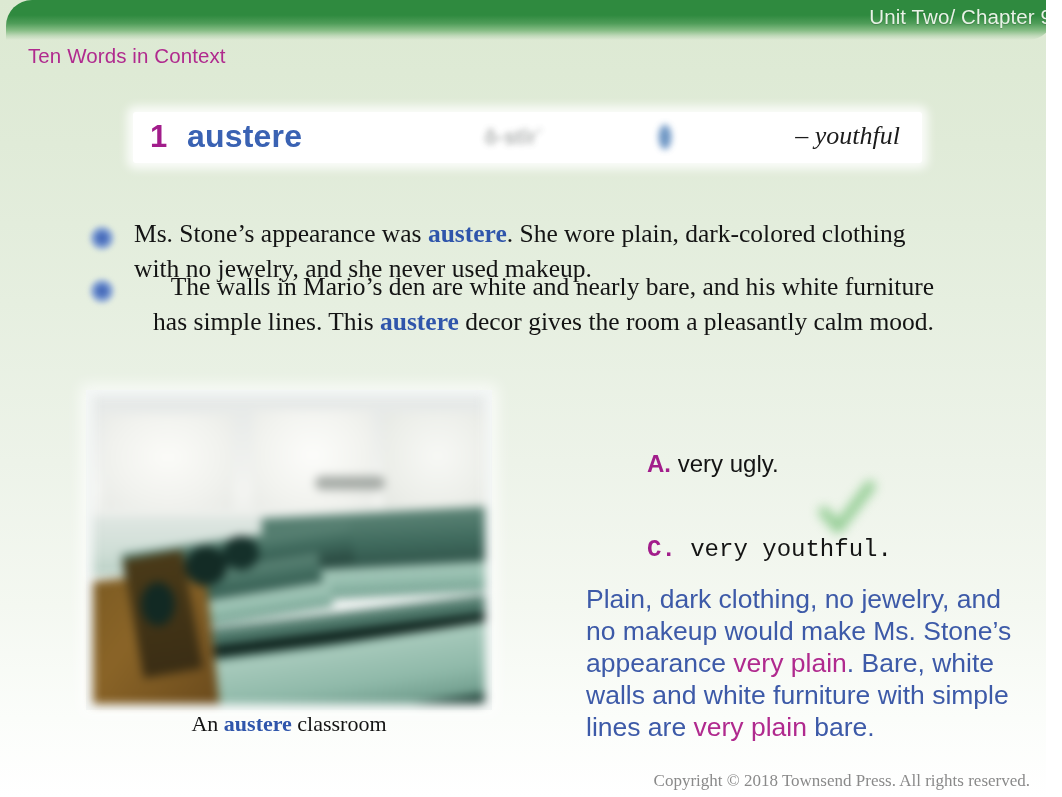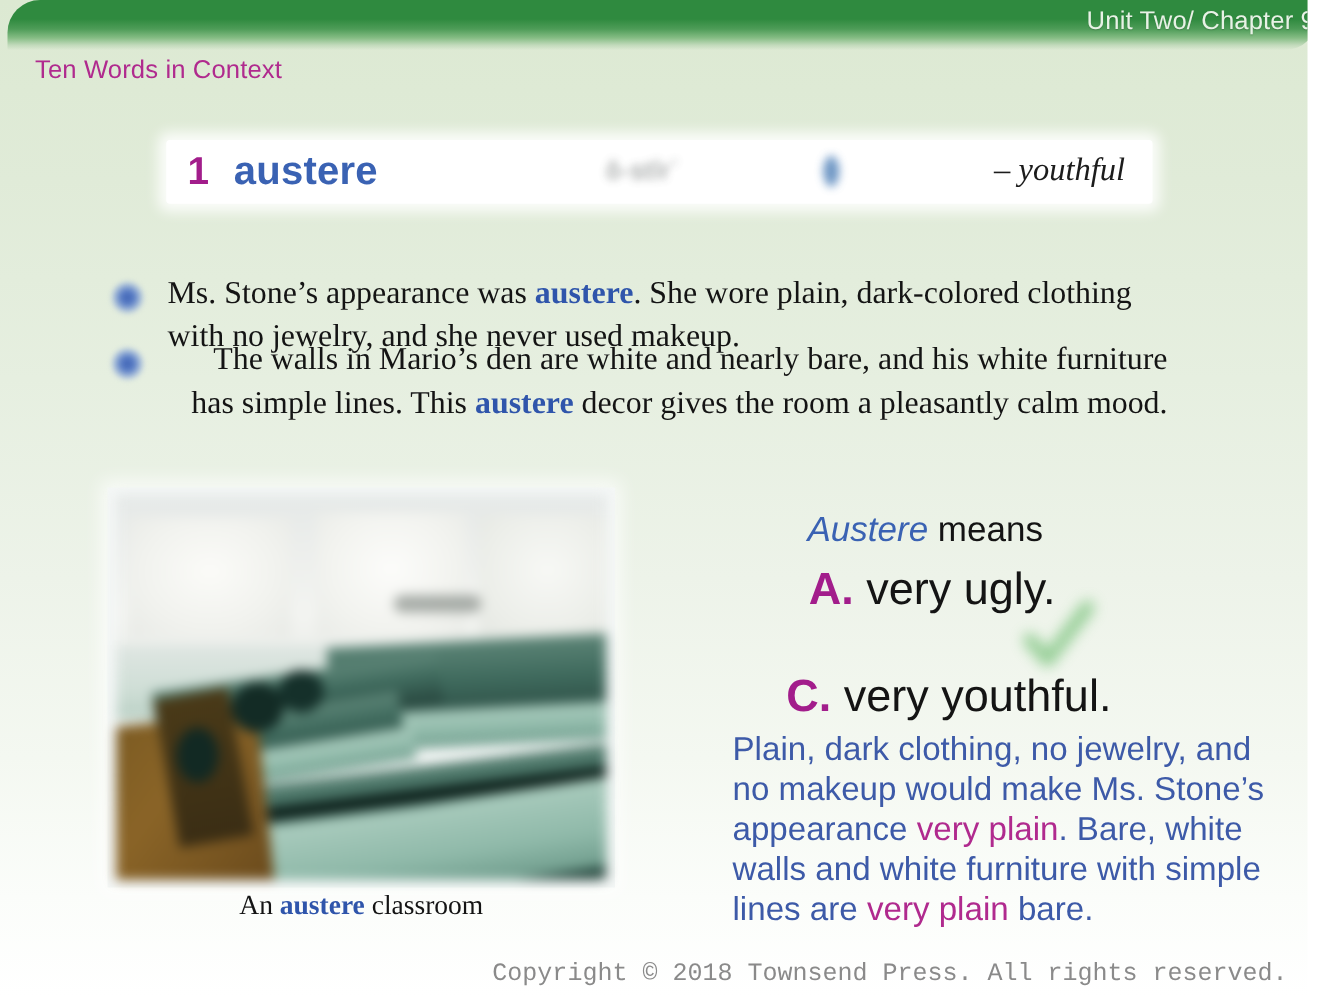--- a/index.html
+++ b/index.html
@@ -303,33 +303,33 @@
     font-size: 28px;
     color: #141414;
     white-space: nowrap;
   }
   #means-word {
     font-style: italic;
     color: #3a62b3;
   }
   .choice {
     position: absolute;
-    font-size: 36px;
+    font-size: 24px;
     white-space: nowrap;
     color: #141414;
   }
   .choice .letter {
     font-weight: bold;
     color: #a21d8b;
   }
   .choice.correct .letter { color: #22a818; }
   .choice.correct .choice-text { color: #22a818; }
   #choice-a { left: 647px; top: 450px; }
   #choice-b { left: 647px; top: 493px; }
-  #choice-c { left: 629px; top: 536px; }
+  #choice-c { left: 647px; top: 536px; font-family: Liberation Mono, monospace; }
 
   #check-mark {
     position: absolute;
     left: 818px;
     top: 478px;
     width: 58px;
     height: 62px;
     filter: blur(5.4px);
     opacity: 0.55;
   }
@@ -343,22 +343,22 @@
     font-size: 26.5px;
     line-height: 32px;
     color: #3d5aa8;
   }
   .kw-magenta { color: #b02a8e; }
 
   #footer {
     position: absolute;
     right: 16px;
     bottom: 6px;
-    font-family: Liberation Mono, monospace;
-    font-size: 20px;
+    font-family: Liberation Serif, serif;
+    font-size: 17px;
     color: #8a8a8a;
     white-space: nowrap;
   }
 </style>
 </head>
 <body>
 
 <div id="slide">
 
   <div id="header-bar">
@@ -413,23 +413,20 @@
   </div>
 
   <div id="credit-wrap">
     <div id="credit">© Branko Grujic | Dreamstime.com</div>
   </div>
 
   <div id="caption">
     <span>An </span><span class="kw-blue">austere</span><span> classroom</span>
   </div>
 
-  <div id="means-line">
-    <span id="means-word">Austere</span><span> means</span>
-  </div>
 
   <div class="choice" id="choice-a">
     <span class="letter">A.</span>
     <span class="choice-text">very ugly.</span>
   </div>
 
 
   <div class="choice" id="choice-c">
     <span class="letter">C.</span>
     <span class="choice-text">very youthful.</span>

